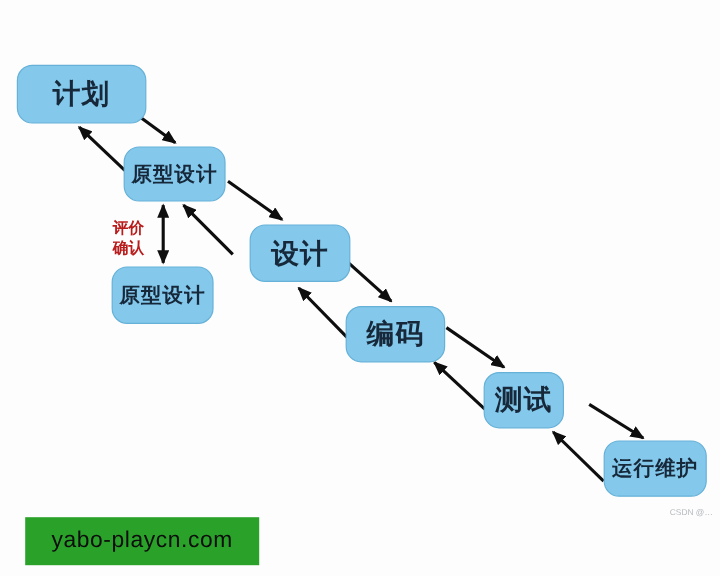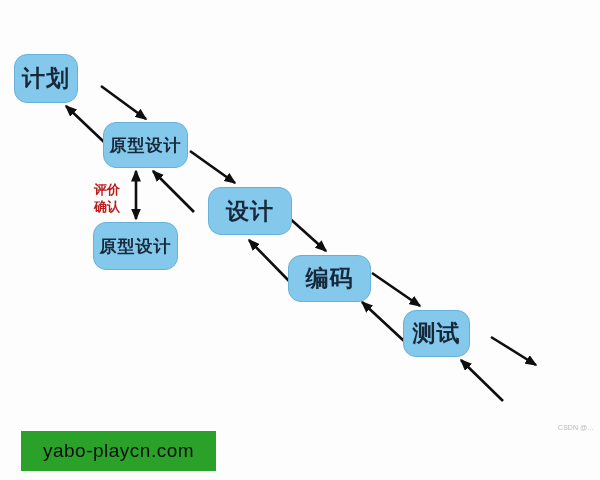--- a/index.html
+++ b/index.html
@@ -60,32 +60,33 @@
       <line x1="136" y1="171" x2="136" y2="219" marker-start="url(#ah)" marker-end="url(#ah)"></line>
       <line x1="277" y1="207" x2="326" y2="251" marker-end="url(#ah)"></line>
       <line x1="289" y1="281" x2="249" y2="240" marker-end="url(#ah)"></line>
       <line x1="372" y1="273" x2="420" y2="306" marker-end="url(#ah)"></line>
       <line x1="404" y1="341" x2="362" y2="302" marker-end="url(#ah)"></line>
       <line x1="491" y1="337" x2="536" y2="365" marker-end="url(#ah)"></line>
       <line x1="503" y1="401" x2="461" y2="360" marker-end="url(#ah)"></line>
     </g>
   </svg>
 
-  <div class="node big" style="left:14px;  top:54px;  width:64px; height:49px;">计划</div>
+  <div class="node big" style="left:14px;  top:54px;  width:108px; height:49px;">计划</div>
 
   <div class="node small" style="left:103px; top:122px; width:85px; height:46px;">原型设计</div>
 
   <div class="node big" style="left:192px; top:187px; width:84px; height:48px;margin-left:16px;">设计</div>
 
   <div class="node small" style="left:93px;  top:222px; width:85px; height:48px;">原型设计</div>
 
   <div class="node big" style="left:288px; top:255px; width:83px; height:47px;">编码</div>
 
   <div class="node big" style="left:403px; top:310px; width:67px; height:47px;">测试</div>
 
+  <div class="node small" style="left:503px; top:367px; width:86px; height:47px;">运行维护</div>
 
   <div class="eval-label"><span>评价</span><br><span>确认</span></div>
 
   <div class="banner">yabo-playcn.com</div>
 
   <div class="watermark">CSDN @…</div>
 
 </div>
 
 </body></html>

